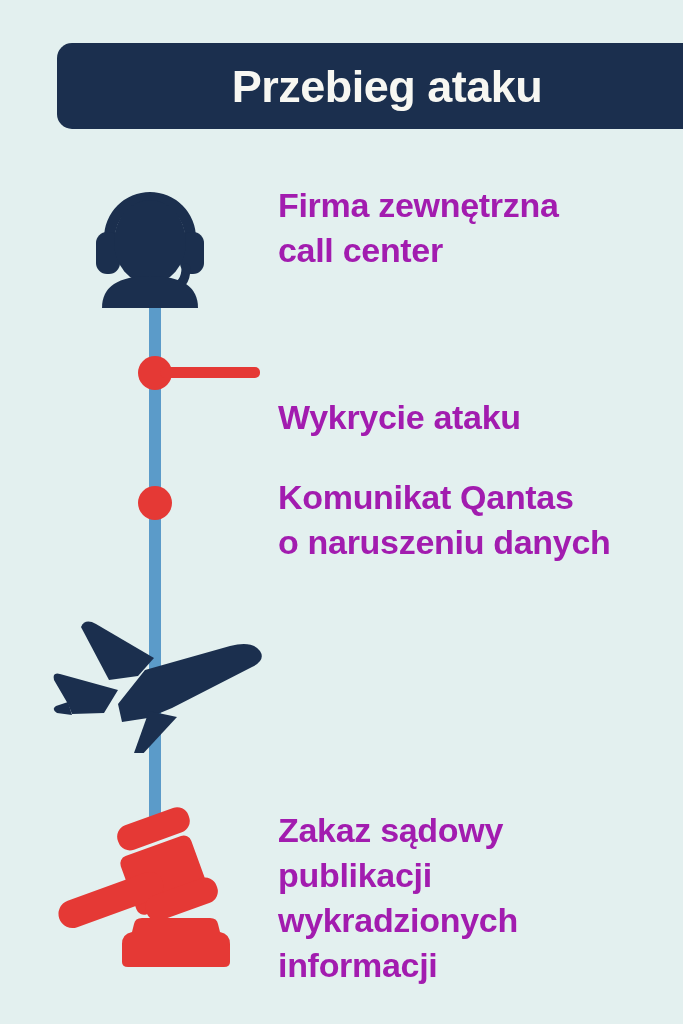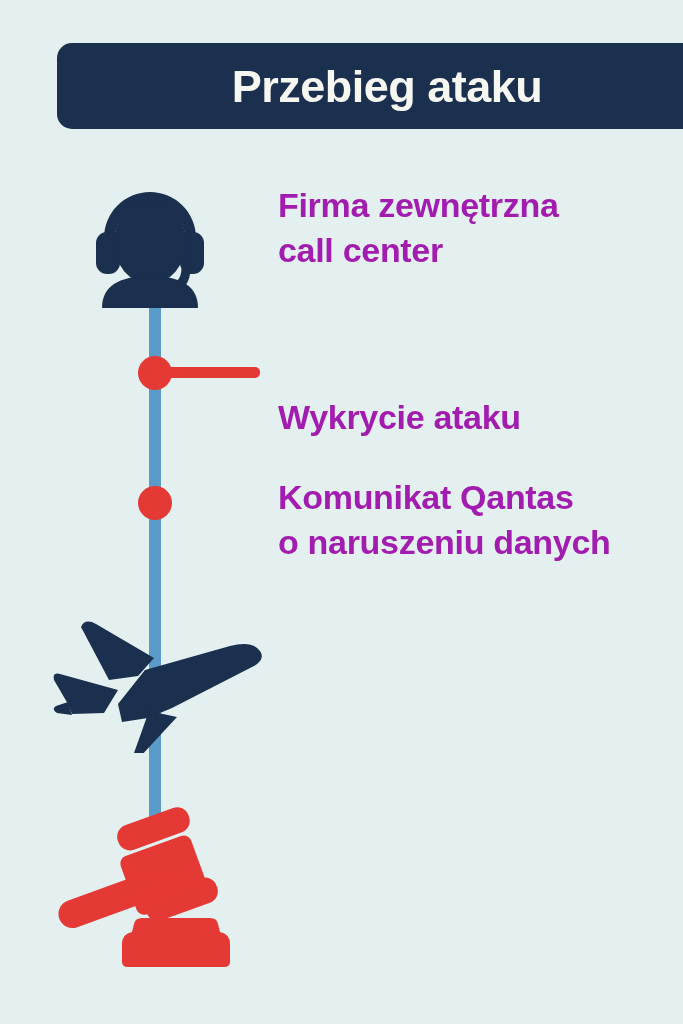--- a/index.html
+++ b/index.html
@@ -164,14 +164,18 @@
         <rect x="72" y="40" width="75" height="62" rx="8" transform="rotate(-20 110 70)"></rect>
 
         <rect x="2" y="82" width="110" height="28" rx="14" transform="rotate(-20 57 96)"></rect>
 
         <rect x="90" y="82" width="75" height="26" rx="12" transform="rotate(-20 128 95)"></rect>
 
         <path d="M68 140 Q68 130 78 128 L80 120 Q81 114 88 114 L156 114 Q163 114 164 120 L166 128 Q176 130 176 140 L176 158 Q176 163 170 163 L74 163 Q68 163 68 158 Z"></path>
       </g>
     </svg>
   </div>
+  <div class="label label-5">Zakaz sądowy
+publikacji
+wykradzionych
+informacji</div>
 
 </div>
 
 </body></html>

